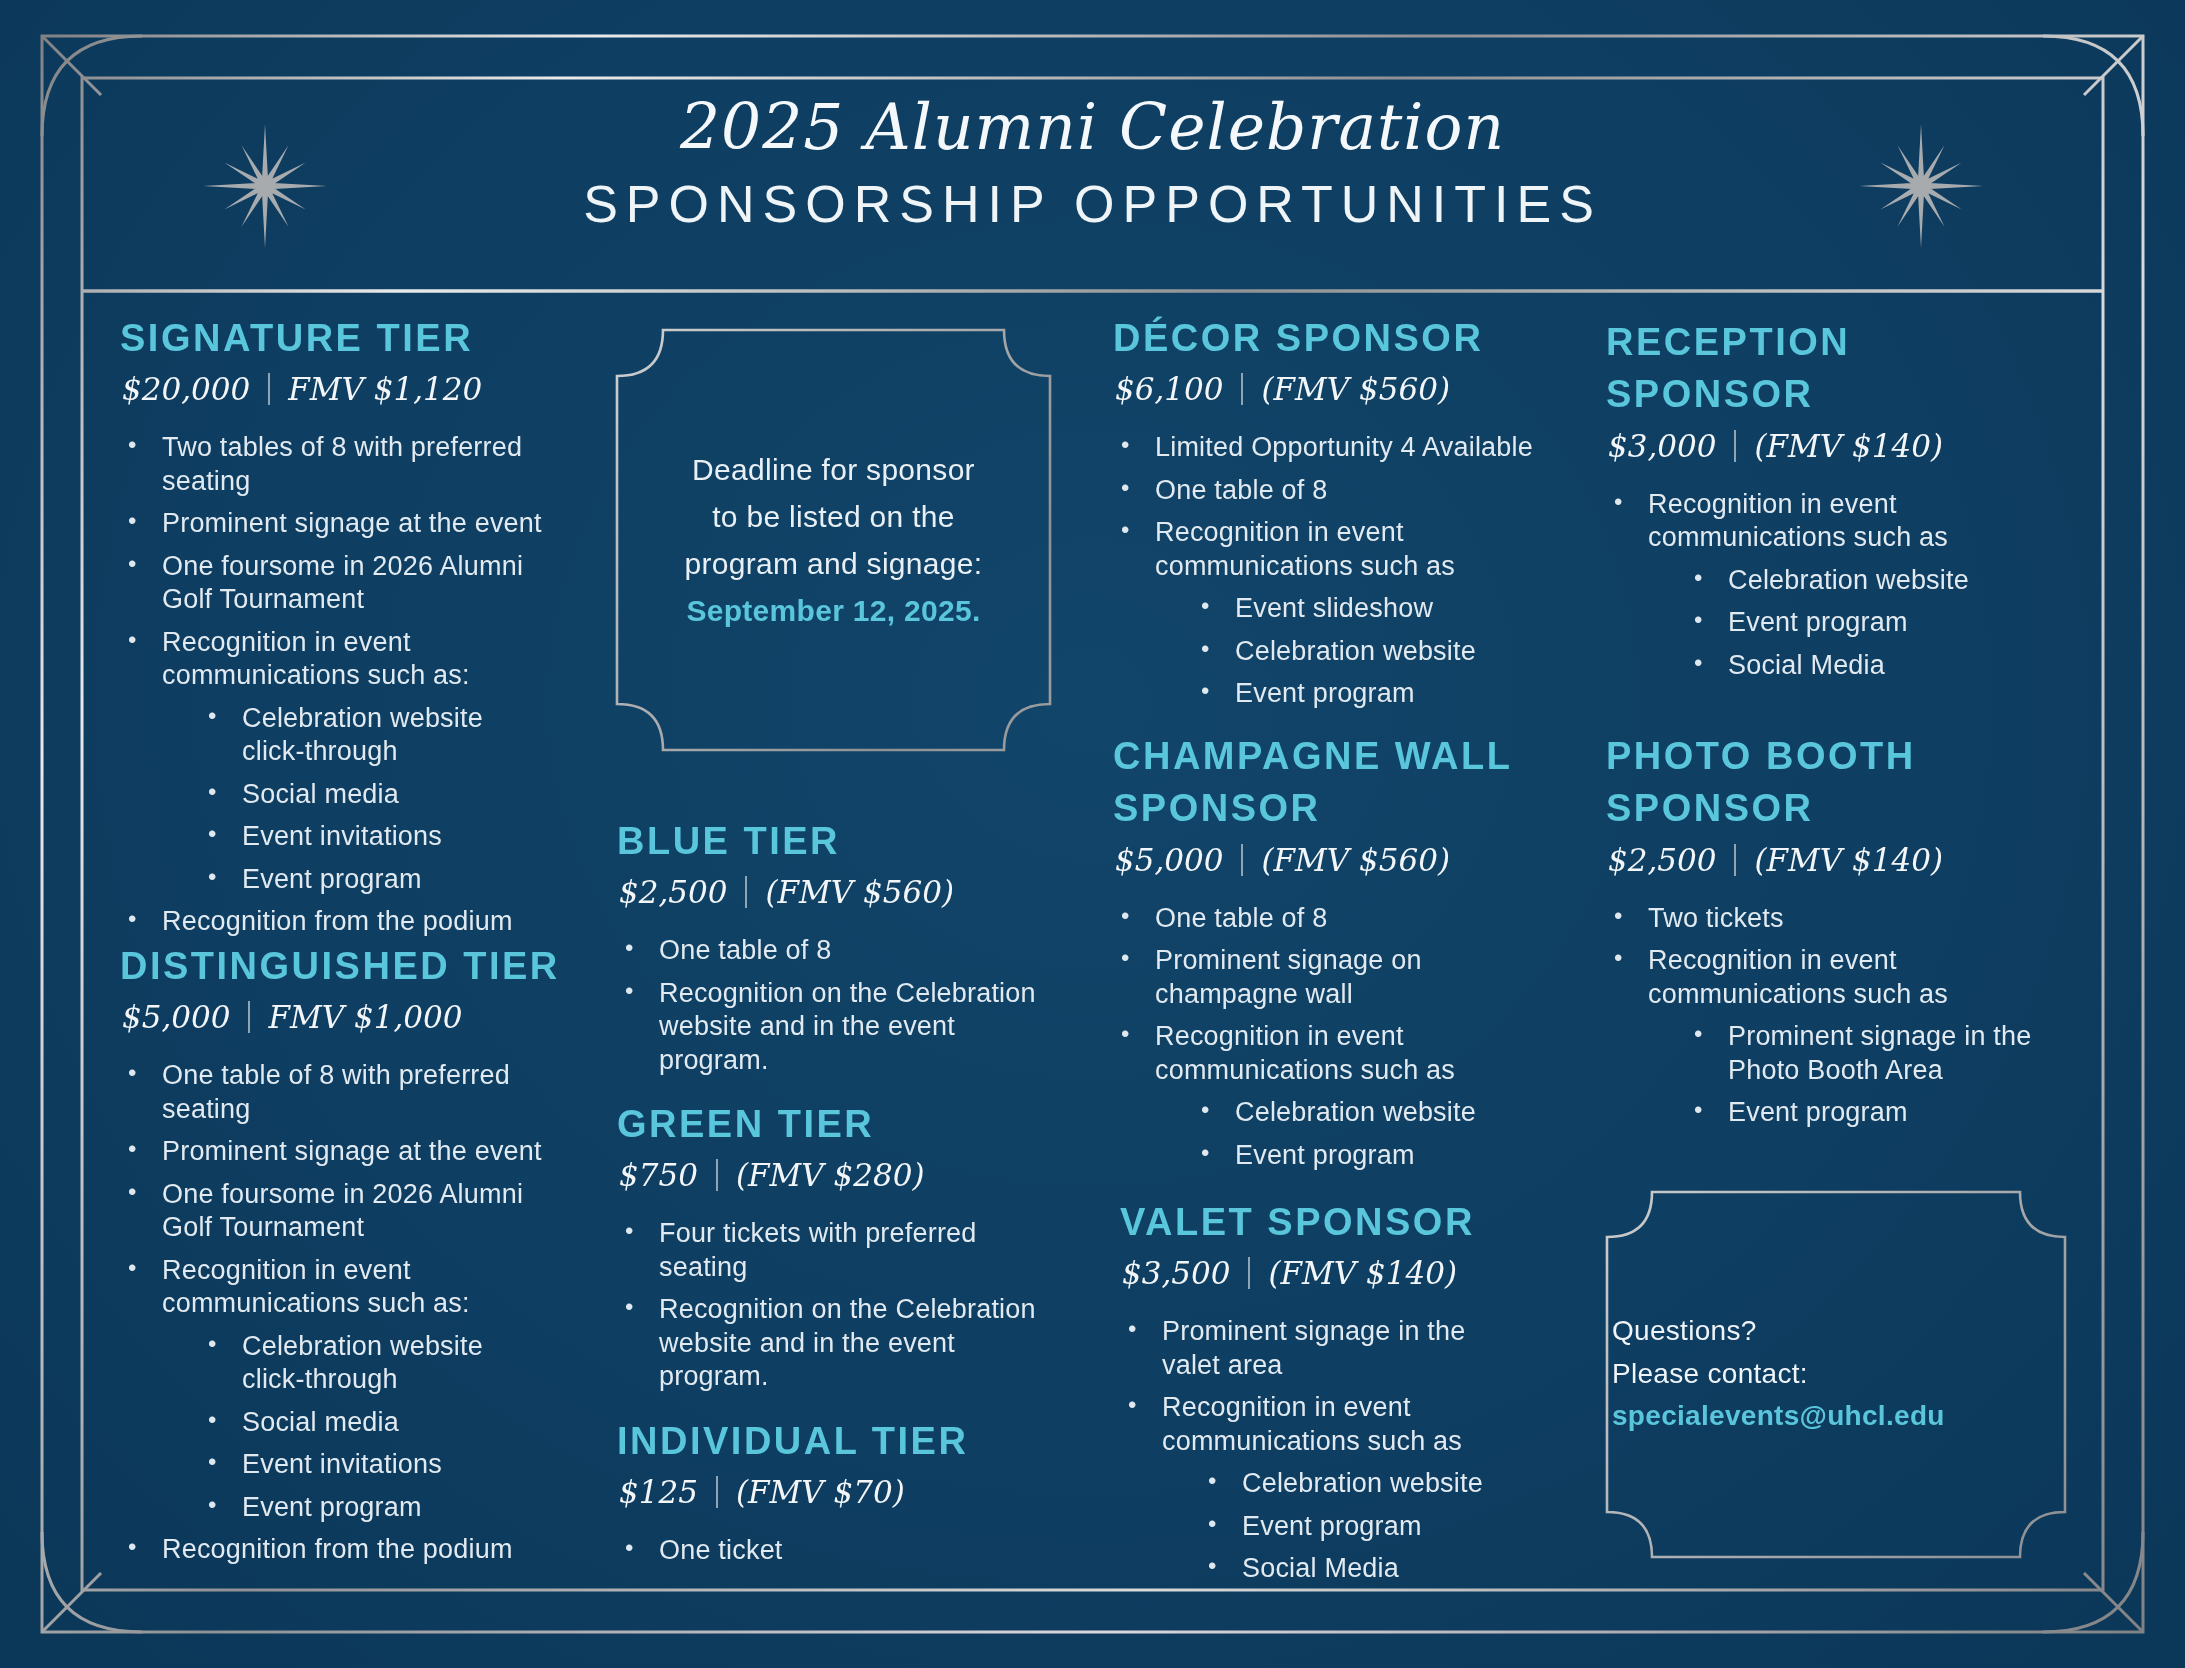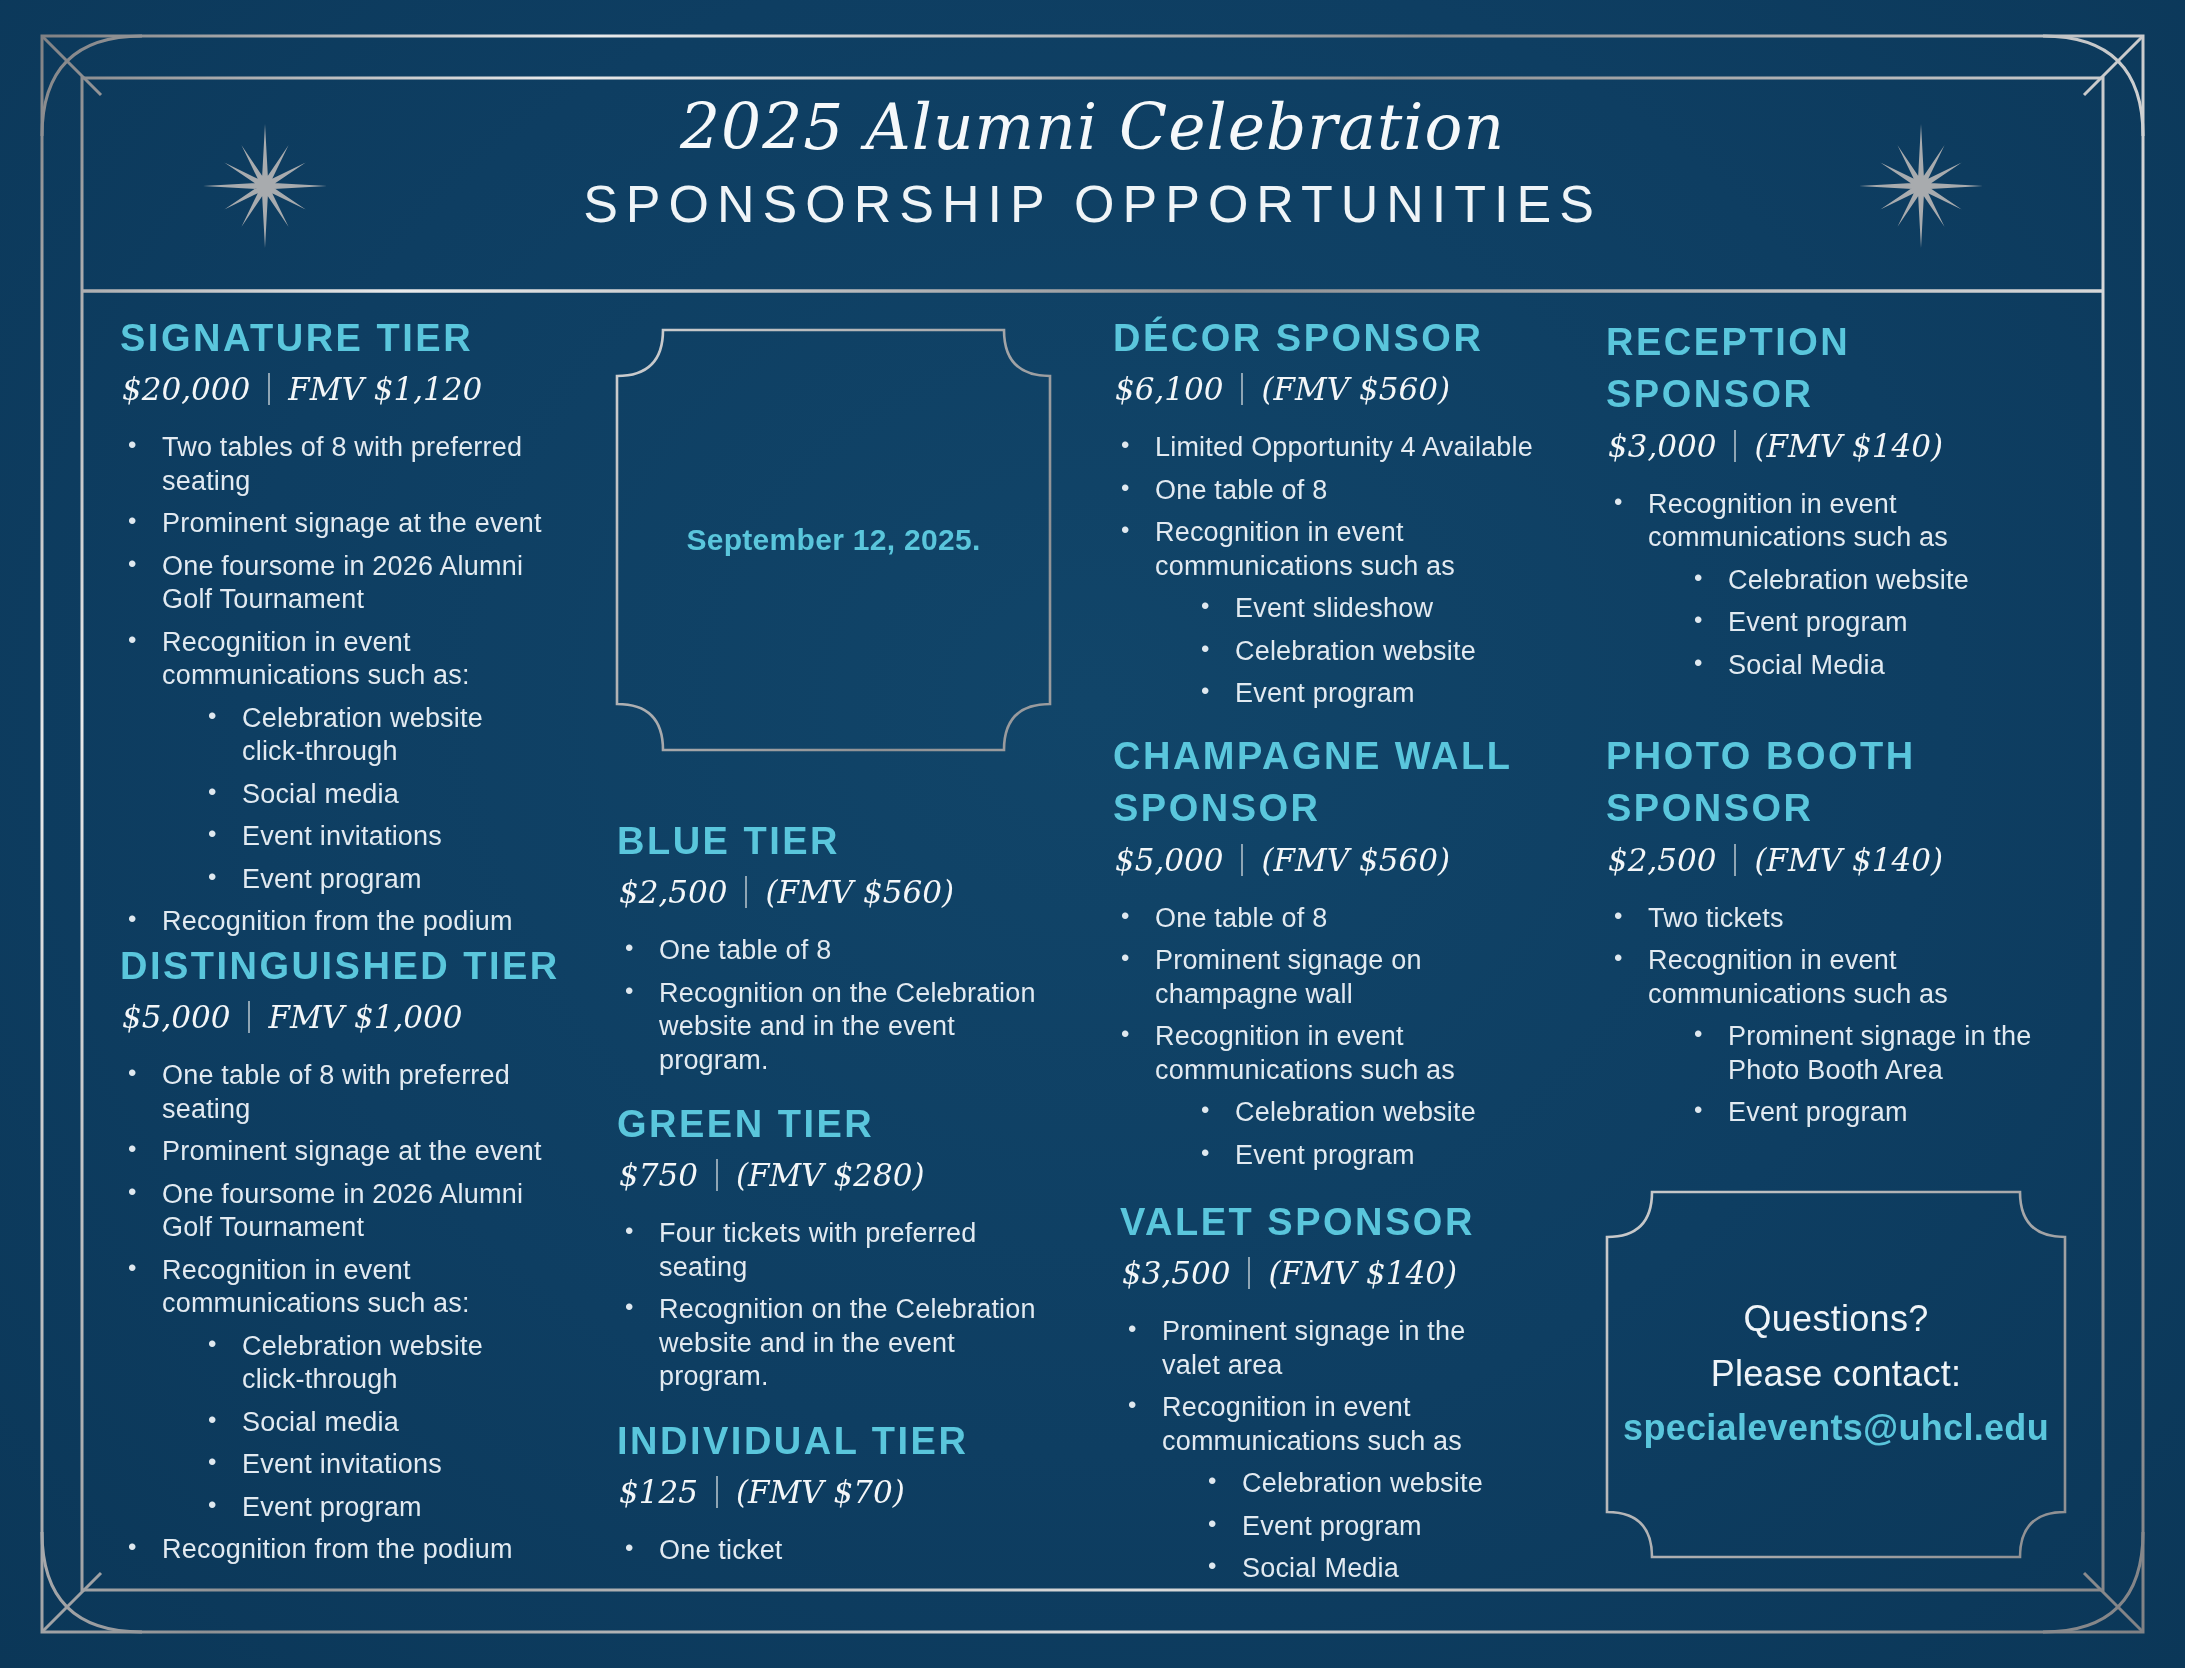--- a/index.html
+++ b/index.html
@@ -58,22 +58,22 @@
     position:absolute;left:630px;top:342px;width:407px;height:396px;
     display:flex;flex-direction:column;justify-content:center;text-align:center;
     font-size:30px;line-height:1.57;color:#e9f0f5;letter-spacing:.3px;
   }
   .deadline-text .dl-lines{white-space:pre-line;}
   .deadline-text .dl-date{color:#5ac6dc;font-weight:700;}
 
   
   .contact-text{
     position:absolute;left:1612px;top:1198px;width:448px;height:352px;
-    display:flex;flex-direction:column;justify-content:center;text-align:center;
-    font-size:36px;line-height:1.52;color:#eff4f8;letter-spacing:.3px;
+    display:flex;flex-direction:column;justify-content:center;
+    font-size:28px;line-height:1.52;color:#eff4f8;letter-spacing:.3px;
   }
   .contact-text .q-lines{white-space:pre-line;}
   .contact-text .q-email{color:#5ac6dc;font-weight:700;text-decoration:none;}
 </style>
 </head>
 <body>
 
 <div class="page">
 
   <svg class="frame" viewBox="0 0 2185 1668" aria-hidden="true">
@@ -104,20 +104,23 @@
     <path class="box" d="M 1652 1192 H 2020 Q 2020 1237 2065 1237 V 1512 Q 2020 1512 2020 1557 H 1652 Q 1652 1512 1607 1512 V 1237 Q 1652 1237 1652 1192 Z"></path>
 
     <path fill="#a8abae" d="M327.0 186.0L265.0 189.4L265.0 182.6ZM305.7 209.5L263.3 188.9L266.7 183.1ZM288.5 226.7L262.1 187.7L267.9 184.3ZM265.0 248.0L261.6 186.0L268.4 186.0ZM241.5 226.7L262.1 184.3L267.9 187.7ZM224.3 209.5L263.3 183.1L266.7 188.9ZM203.0 186.0L265.0 182.6L265.0 189.4ZM224.3 162.5L266.7 183.1L263.3 188.9ZM241.5 145.3L267.9 184.3L262.1 187.7ZM265.0 124.0L268.4 186.0L261.6 186.0ZM288.5 145.3L267.9 187.7L262.1 184.3ZM305.7 162.5L266.7 188.9L263.3 183.1Z"></path>
     <path fill="#a8abae" d="M1983.0 186.0L1921.0 189.4L1921.0 182.6ZM1961.7 209.5L1919.3 188.9L1922.7 183.1ZM1944.5 226.7L1918.1 187.7L1923.9 184.3ZM1921.0 248.0L1917.6 186.0L1924.4 186.0ZM1897.5 226.7L1918.1 184.3L1923.9 187.7ZM1880.3 209.5L1919.3 183.1L1922.7 188.9ZM1859.0 186.0L1921.0 182.6L1921.0 189.4ZM1880.3 162.5L1922.7 183.1L1919.3 188.9ZM1897.5 145.3L1923.9 184.3L1918.1 187.7ZM1921.0 124.0L1924.4 186.0L1917.6 186.0ZM1944.5 145.3L1923.9 187.7L1918.1 184.3ZM1961.7 162.5L1922.7 188.9L1919.3 183.1Z"></path>
   </svg>
 
   <div class="hdr-script">2025 Alumni Celebration</div>
   <div class="hdr-title">SPONSORSHIP OPPORTUNITIES</div>
 
   <div class="deadline-text">
+    <span class="dl-lines">Deadline for sponsor
+to be listed on the
+program and signage:</span>
     <span class="dl-date">September 12, 2025.</span>
   </div>
 
   <div class="contact-text">
     <span class="q-lines">Questions?
 Please contact:</span>
     <a class="q-email" href="#">specialevents@uhcl.edu</a>
   </div>
 
   <section class="tier t-signature">

